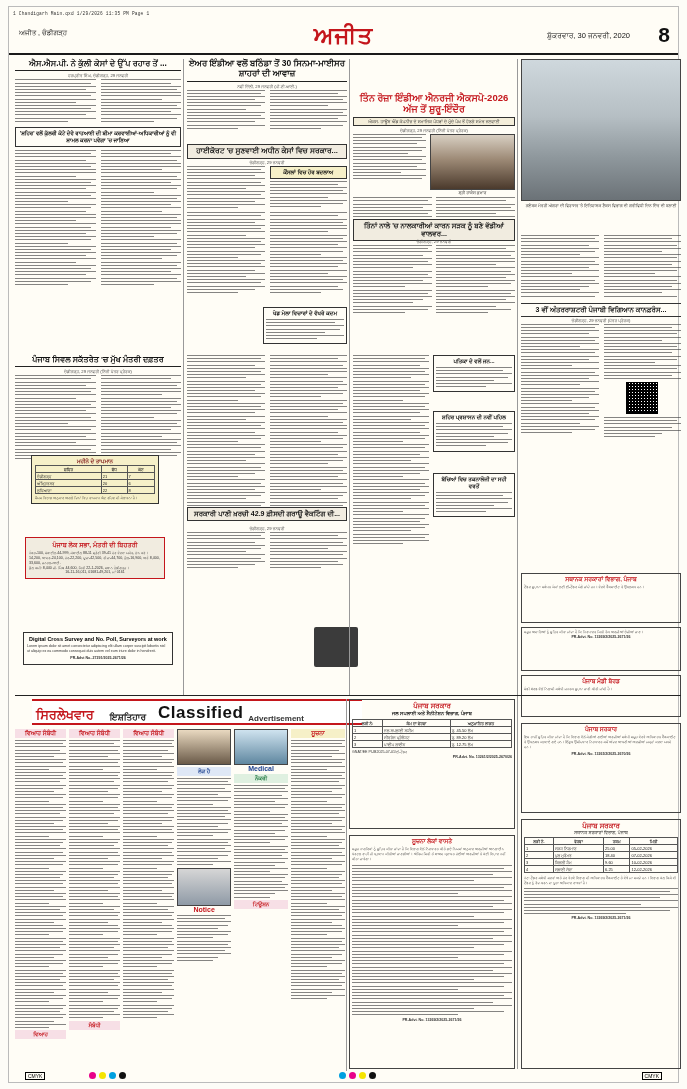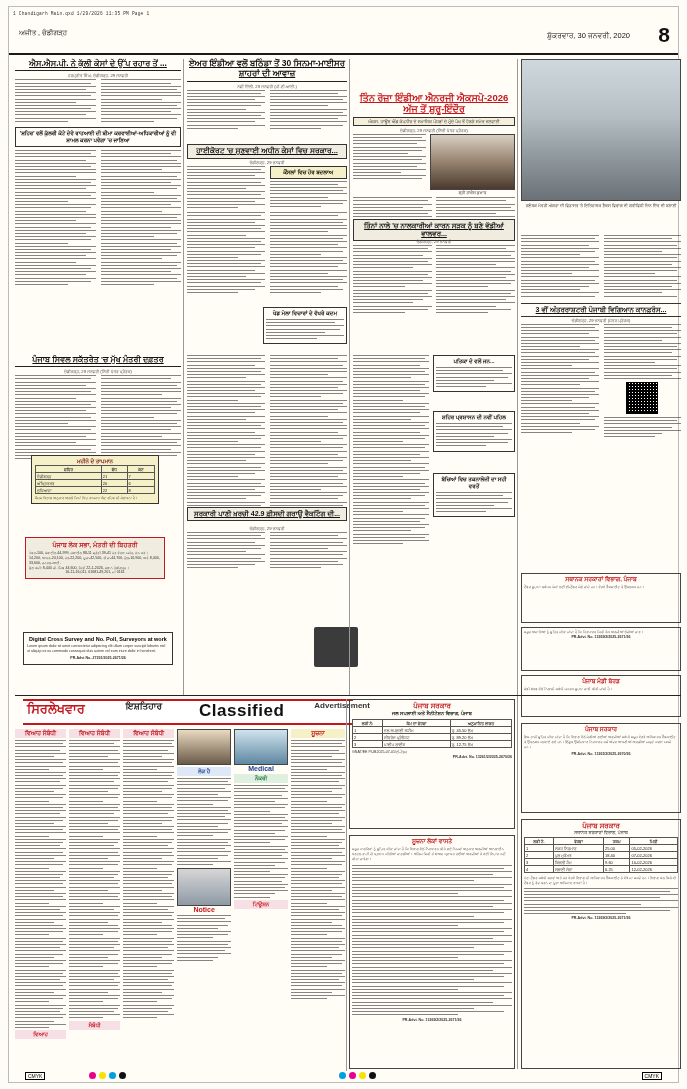--- a/index.html
+++ b/index.html
@@ -33,21 +33,21 @@
   .mh-date{
     position:absolute;right:48px;top:12px;font-size:7.5px;color:#111;
   }
   .mh-page{
     position:absolute;right:8px;top:4px;font-size:21px;font-weight:bold;color:#111;
   }
   .rulebar{position:absolute;height:1px;background:#222;}
   .vrule{position:absolute;width:1px;background:#999;}
   .col{position:absolute;box-sizing:border-box;}
   .hl{
-    font-weight:bold;color:#111;line-height:1.15;text-align:center;text-decoration:underline;
+    font-weight:bold;color:#111;line-height:1.15;text-align:center;
   }
   .hl.red{color:#c4161c;margin-top:34px;}
   .sub{font-size:5px;text-align:center;color:#222;}
   .byline{font-size:4.2px;text-align:center;color:#444;margin:1px 0;}
   
   .txt{position:relative;}
   .ln{height:1px;background:#3a3a3a;opacity:.62;margin-bottom:2.2px;}
   .ln.s1{width:100%}.ln.s2{width:95%}.ln.s3{width:88%}.ln.s4{width:76%}
   .ln.s5{width:66%}
   .box{border:1px solid #333;box-sizing:border-box;}
@@ -79,20 +79,21 @@
 </head>
 <body>
 
 <div id="page">
   <div class="paper">
 
     <div class="topstrip">1  Chandigarh Main.qxd    1/29/2026    11:35 PM    Page 1</div>
 
     <div class="masthead">
       <div class="mh-left">ਅਜੀਤ , ਚੰਡੀਗੜ੍ਹ</div>
+      <div class="mh-logo">ਅਜੀਤ</div>
       <div class="mh-date">ਸ਼ੁੱਕਰਵਾਰ, 30 ਜਨਵਰੀ, 2020</div>
       <div class="mh-page">8</div>
     </div>
 
     <div class="col" style="left:6px;top:52px;width:166px;">
       <div class="hl" style="font-size:8.2px;">ਐਸ.ਐਸ.ਪੀ. ਨੇ ਕੁੱਲੀ ਕੇਸਾਂ ਦੇ ਉੱਪ ਰਹਾਰ ਤੋਂ ...</div>
       <div class="rulebar" style="position:relative;width:100%;margin:2px 0 2px;"></div>
       <div class="byline">ਹਰਪ੍ਰੀਤ ਸਿੰਘ, ਚੰਡੀਗੜ੍ਹ, 29 ਜਨਵਰੀ</div>
       <div style="display:flex;gap:5px;">
         <div class="txt" style="width:50%;">
@@ -998,21 +999,21 @@
       </div>
       <div class="tiny" style="font-weight:bold;text-align:center;">PR-Advt. No. 13269/2/2025-2671/26</div>
     </div>
     <div class="col adbox" style="left:512px;top:668px;width:160px;height:42px;padding:2px;">
       <div class="adhdr">ਪੰਜਾਬ ਮੰਡੀ ਬੋਰਡ</div>
       <div class="tiny" style="margin-top:2px;">
         ਮੰਡੀ ਬੋਰਡ ਵੱਲੋਂ ਨਿਲਾਮੀ ਸਬੰਧੀ ਜਨਤਕ ਸੂਚਨਾ ਜਾਰੀ ਕੀਤੀ ਜਾਂਦੀ ਹੈ।
       </div>
     </div>
 
-    <div class="col cls-banner" style="left:14px;top:692px;width:330px;height:26px;display:flex;align-items:flex-start;padding:0 4px;gap:25px;">
+    <div class="col cls-banner" style="left:23px;top:692px;width:330px;height:26px;display:flex;align-items:flex-end;padding:0 4px;">
       <div style="font-size:13px;font-weight:bold;color:#c4161c;">ਸਿਰਲੇਖਵਾਰ</div>
       <div style="font-size:9px;font-weight:bold;color:#111;margin-left:16px;">ਇਸ਼ਤਿਹਾਰ</div>
       <div class="cls-title" style="margin-left:12px;">Classified</div>
       <div style="font-size:8px;font-weight:bold;color:#333;margin-left:5px;">Advertisement</div>
     </div>
 
     <div class="col" style="left:6px;top:722px;width:330px;height:340px;display:flex;gap:3px;">
 
       <div style="width:52px;">
         <div class="pink" style="text-align:center;font-size:6px;font-weight:bold;color:#c4161c;padding:1px;">ਵਿਆਹ ਸੰਬੰਧੀ</div>

